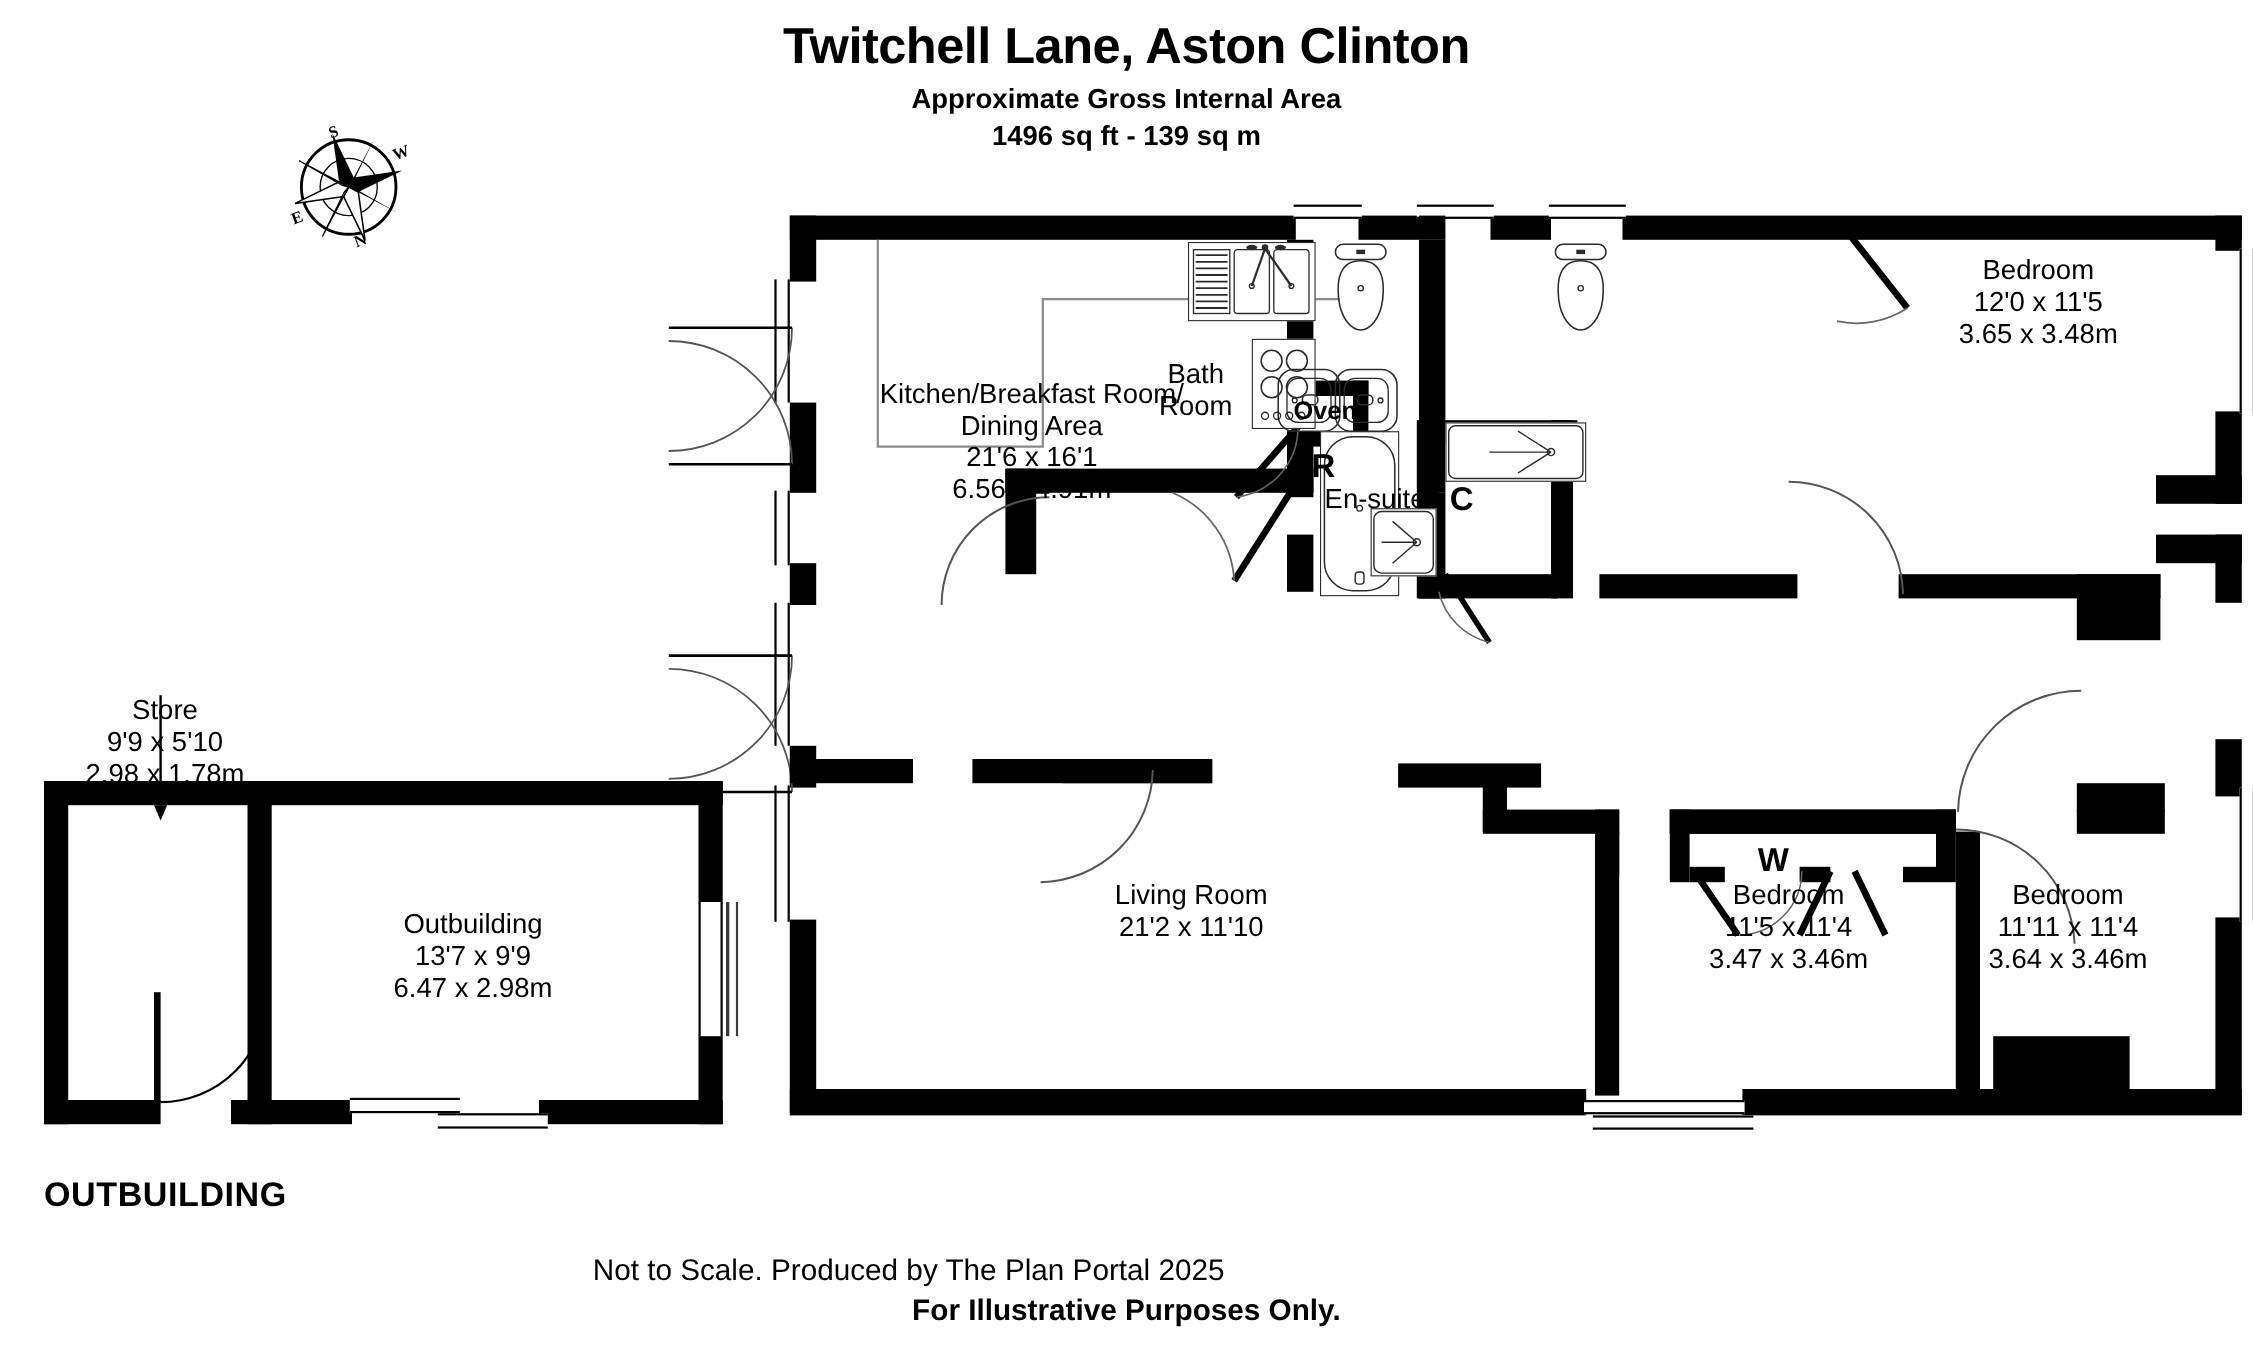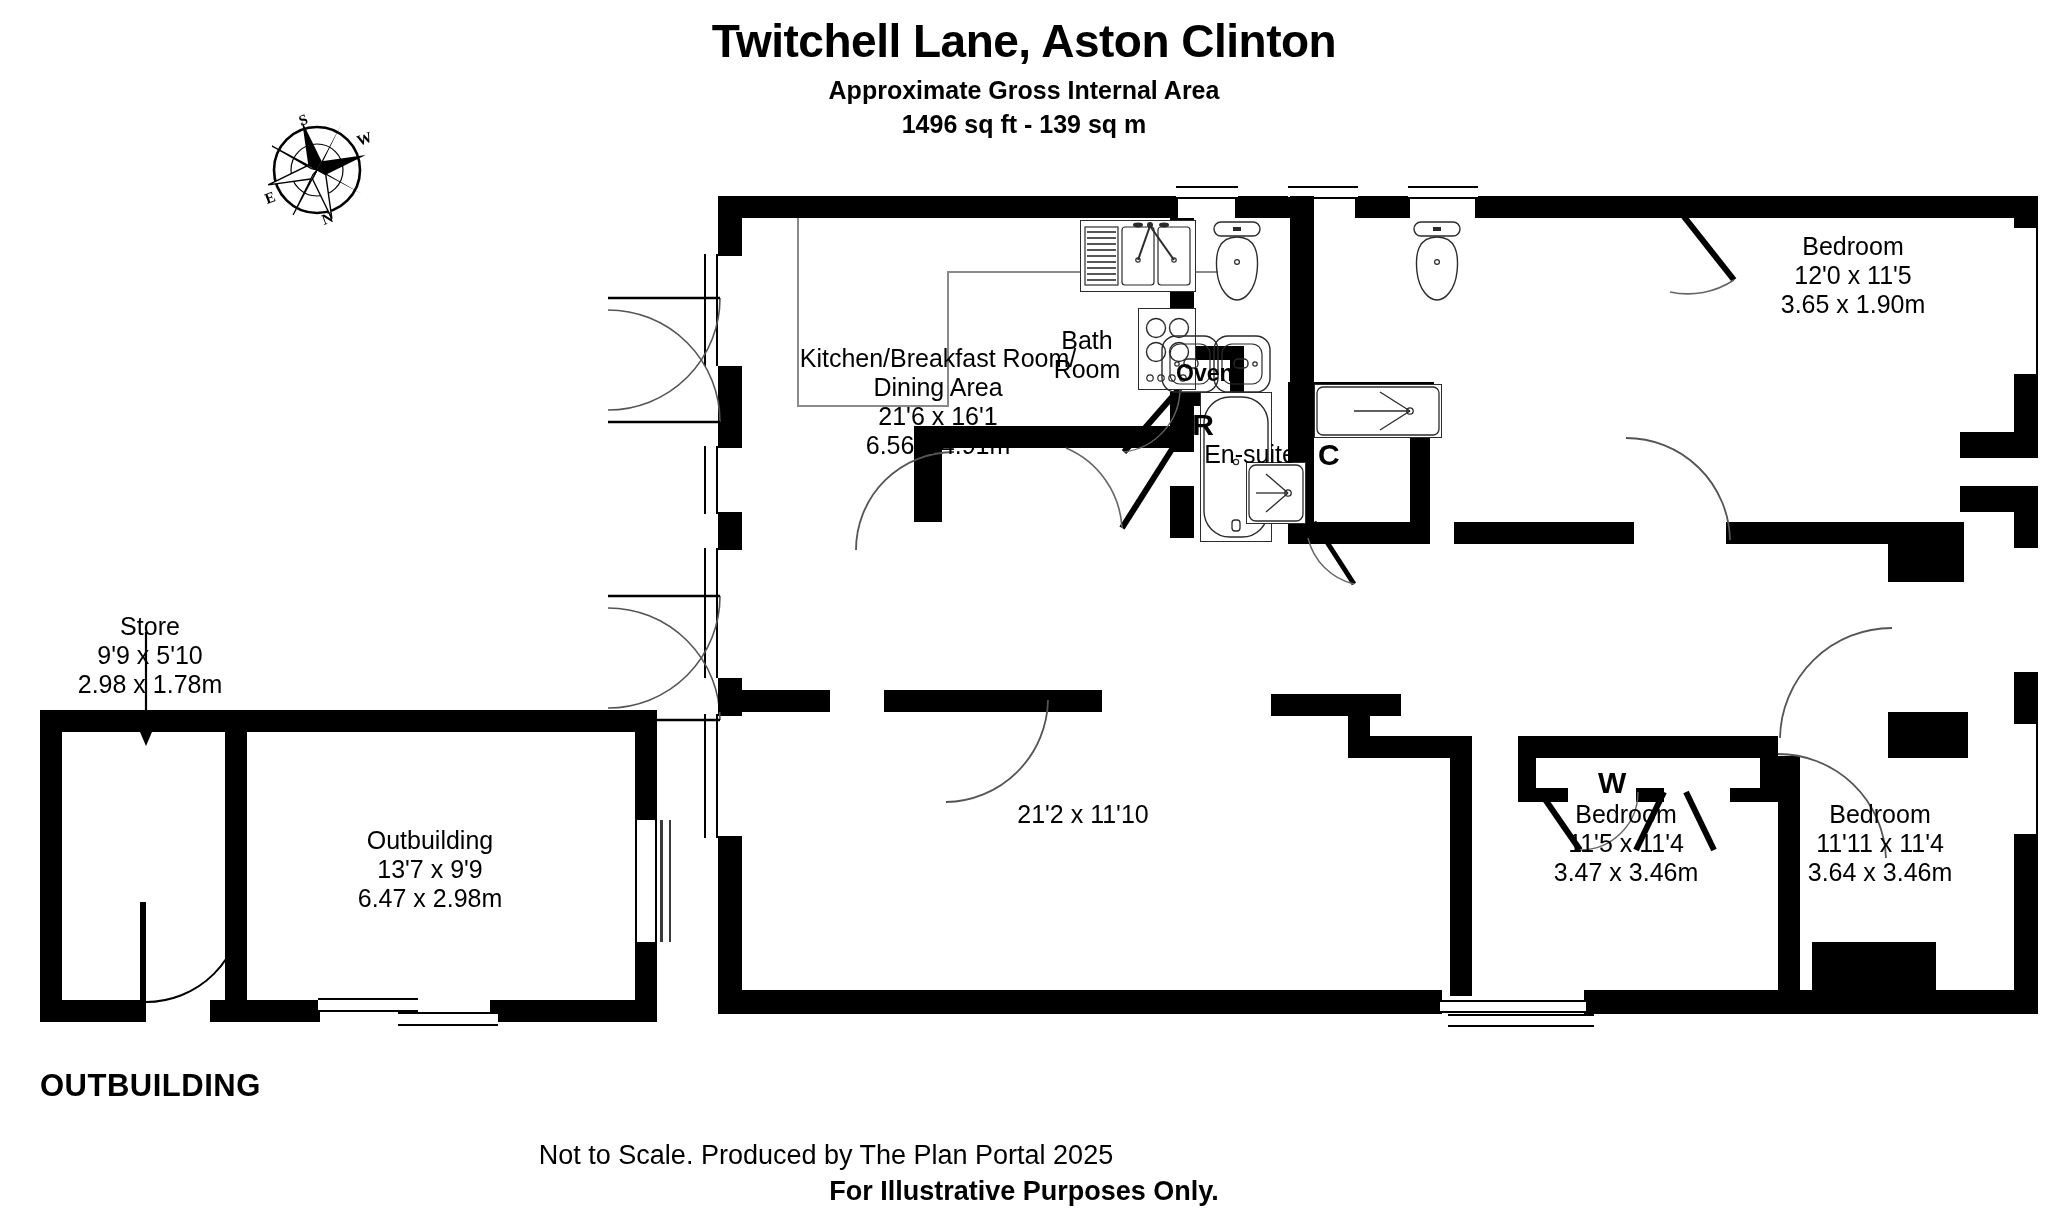--- a/index.html
+++ b/index.html
@@ -89,21 +89,21 @@
     <line x1="6" y1="2" x2="6" y2="102" stroke="#000" stroke-width="0"></line>
   </svg>
   <div class="wall" style="left:100px;top:192px;width:6px;height:100px;"></div>
 
   <svg style="left:96px;top:-78px;width:20px;height:118px;">
     <line x1="10" y1="0" x2="10" y2="104" stroke="#000" stroke-width="2.2"></line>
     <polygon points="10,114 4,100 16,100" fill="#000"></polygon>
   </svg>
 </div>
 
-<div class="room-label" style="left:10px;top:612px;width:280px;">
+<div class="room-label" style="left:10px;top:632px;width:280px;">
   <div class="nm">Store</div>
   <div class="dim">9'9 x 5'10</div>
   <div class="dim">2.98 x 1.78m</div>
 </div>
 
 <div class="room-label" style="left:290px;top:826px;width:280px;">
   <div class="nm">Outbuilding</div>
   <div class="dim">13'7 x 9'9</div>
   <div class="dim">6.47 x 2.98m</div>
 </div>
@@ -360,27 +360,28 @@
   </div>
 
   <div class="room-label" style="left:-130px;top:148px;width:700px;">
     <div class="nm">Kitchen/Breakfast Room/</div>
     <div class="nm">Dining Area</div>
     <div class="dim">21'6 x 16'1</div>
     <div class="dim">6.56 x 4.91m</div>
   </div>
 
   <div class="room-label" style="left:100px;top:604px;width:530px;">
+    <div class="nm">Living Room</div>
     <div class="dim">21'2 x 11'10</div>
   </div>
 
   <div class="room-label" style="left:950px;top:36px;width:370px;">
     <div class="nm">Bedroom</div>
     <div class="dim">12'0 x 11'5</div>
-    <div class="dim">3.65 x 1.90m</div>
+    <div class="dim">3.65 x 3.48m</div>
   </div>
 
   <div class="room-label" style="left:730px;top:604px;width:356px;">
     <div class="nm">Bedroom</div>
     <div class="dim">11'5 x 11'4</div>
     <div class="dim">3.47 x 3.46m</div>
   </div>
 
   <div class="room-label" style="left:1000px;top:604px;width:324px;">
     <div class="nm">Bedroom</div>

